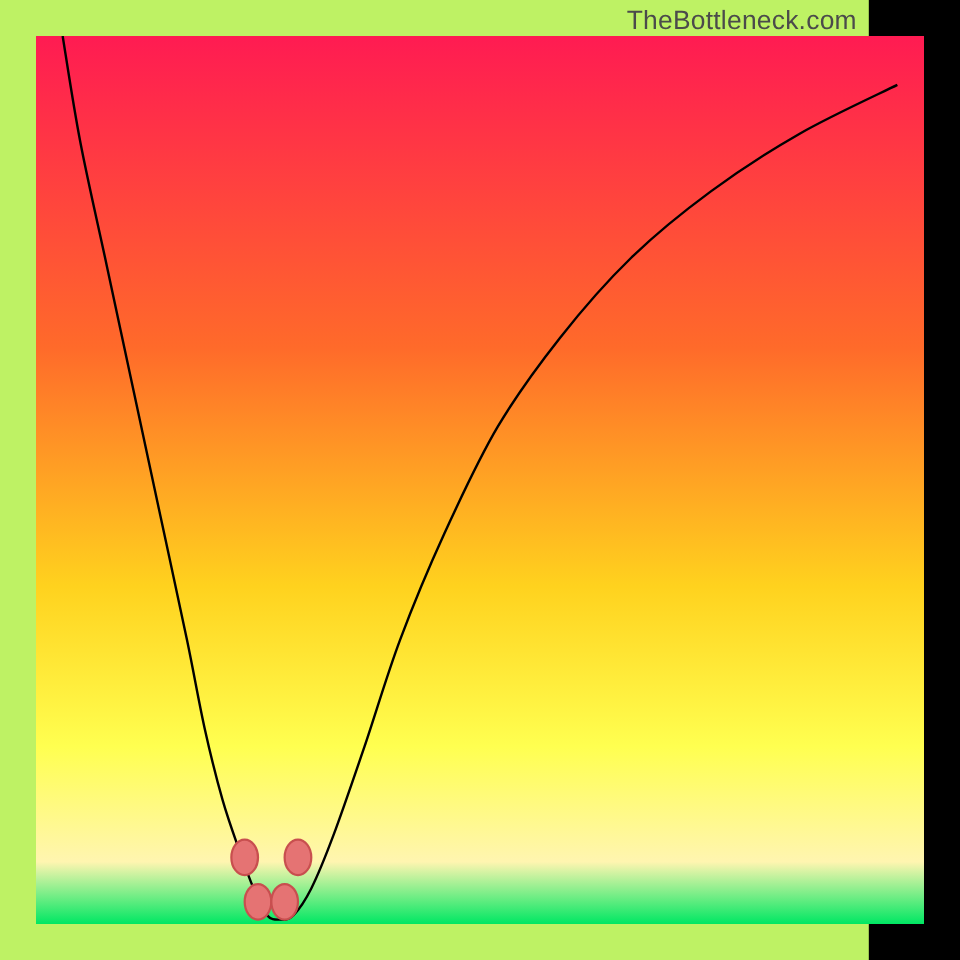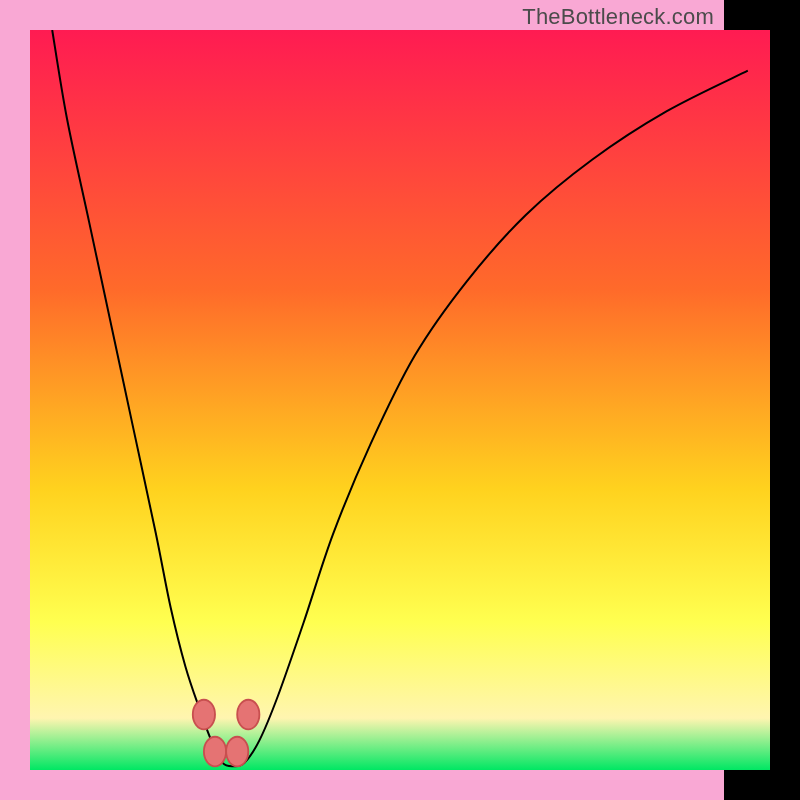--- a/index.html
+++ b/index.html
@@ -10,21 +10,21 @@
     overflow: hidden;
     background: #000;
     font-family: Arial, Helvetica, sans-serif;
   }
   .frame {
     position: absolute;
     left: 0;
     top: 0;
     width: 724px;
     height: 800px;
-    background: #f9a8d4;
+    background: #bef264;
   }
   .watermark {
     position: absolute;
     top: 4px;
     right: 10px;
     color: #4b4b4b;
     font-size: 22px;
     letter-spacing: 0.2px;
     font-weight: 500;
   }

